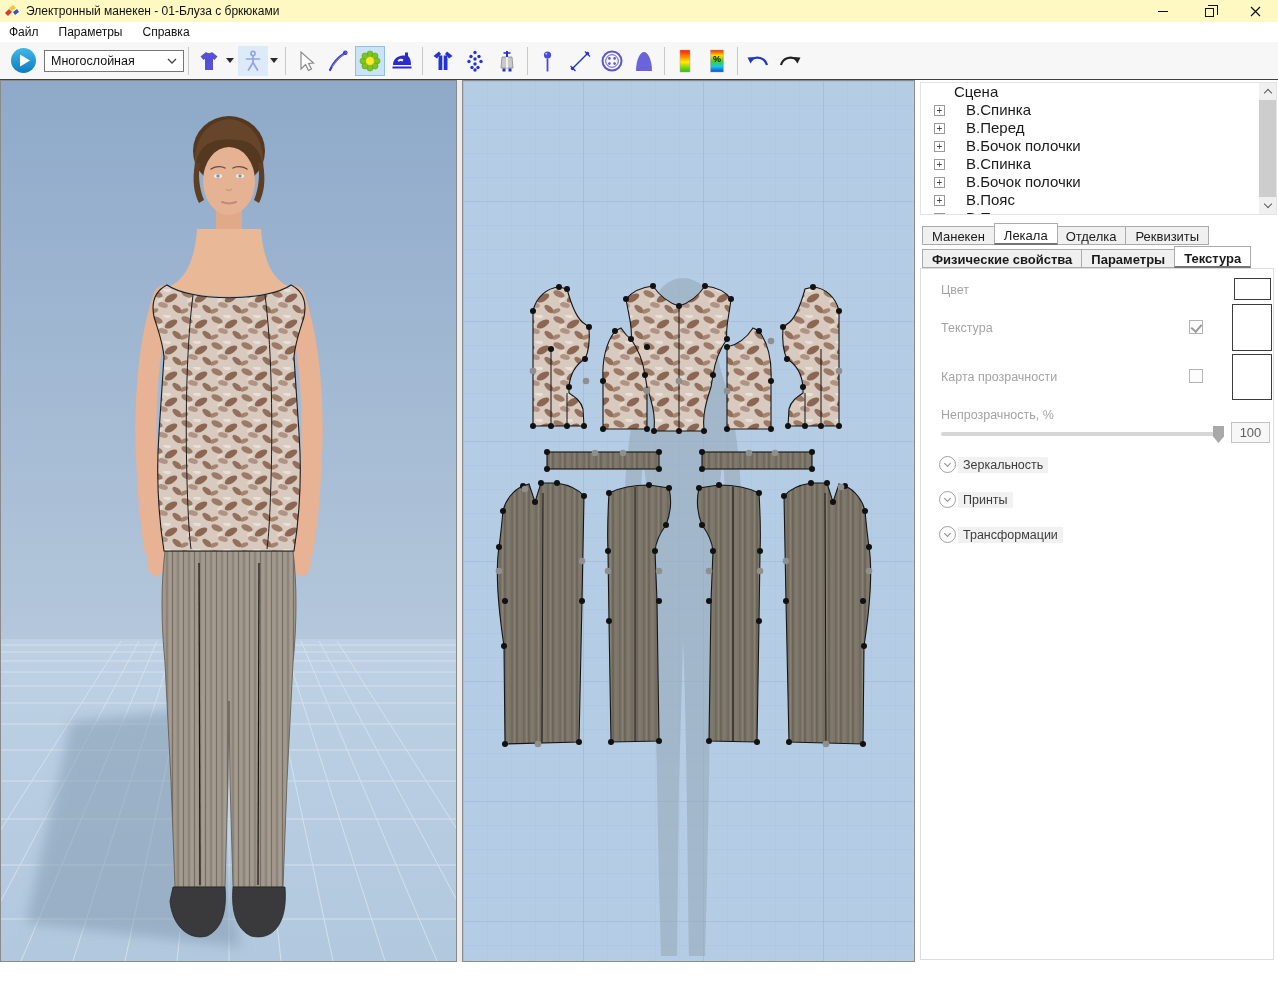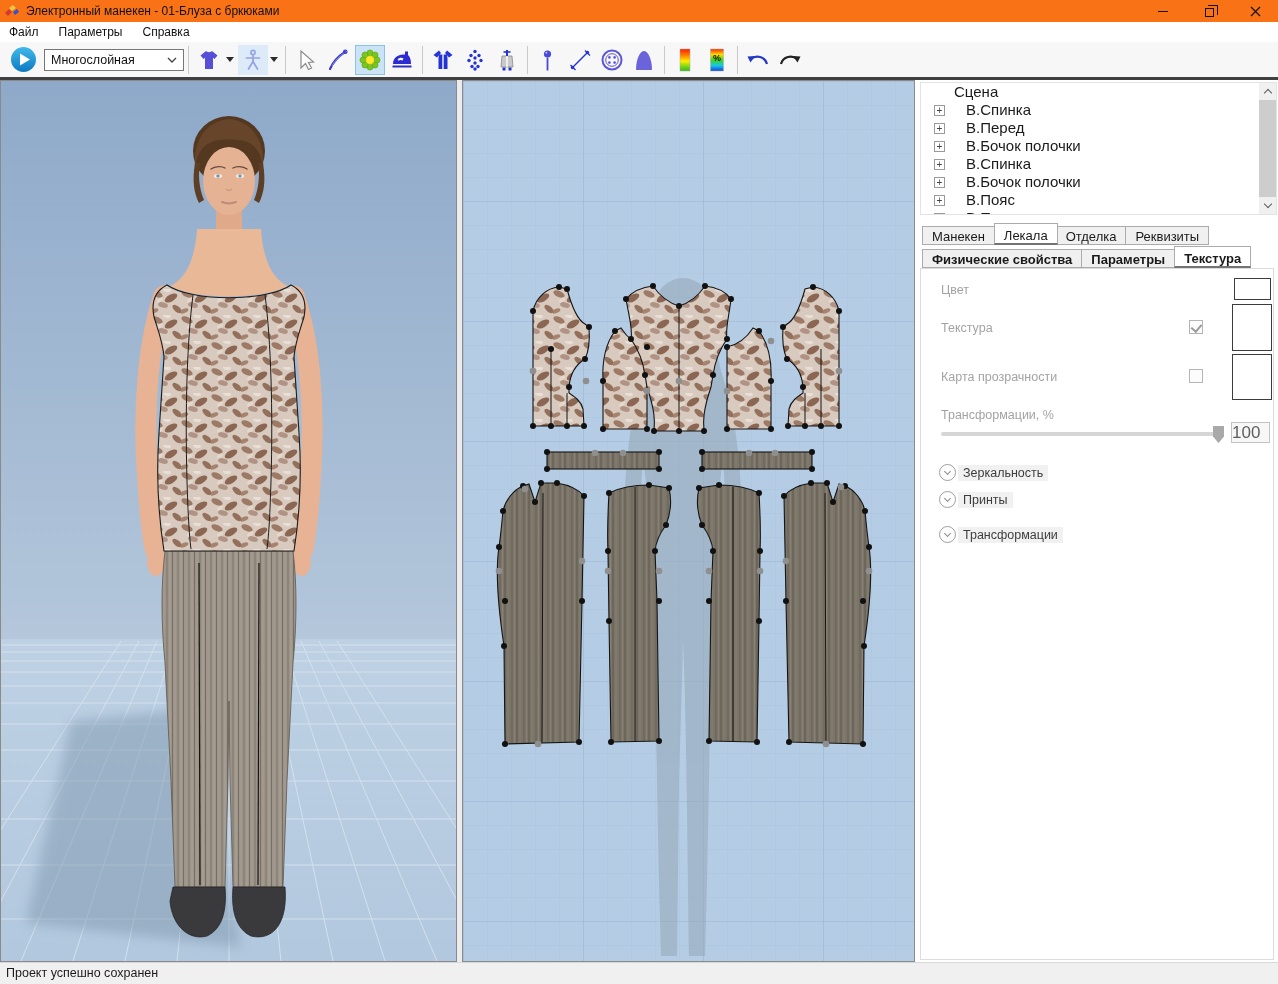--- a/index.html
+++ b/index.html
@@ -2,39 +2,39 @@
 <html><head>
 <meta charset="utf-8">
 <style>
   * { margin:0; padding:0; box-sizing:border-box; }
   html,body { width:1278px; height:984px; overflow:hidden;
     font-family:"Liberation Sans", sans-serif; background:#e9e9e9; }
   .window { position:relative; width:1278px; height:984px; background:#ffffff; }
 
   
   .titlebar { position:absolute; top:0; left:0; width:1278px; height:22px;
-    background:#f97316; display:flex; align-items:center; }
+    background:#fef9c3; display:flex; align-items:center; }
   .app-icon { width:16px; height:14px; margin:0 6px 0 4px; }
   .title-text { font-size:12px; color:#111; }
   .win-controls { position:absolute; right:0; top:0; height:22px; display:flex; }
   .win-btn { width:46px; height:22px; display:flex; align-items:center; justify-content:center; }
   .min-glyph { width:10px; height:1px; background:#111; display:block; }
   .restore-glyph { position:relative; width:9px; height:9px; border:1px solid #111; margin-top:2px; }
   .restore-glyph::before { content:""; position:absolute; left:2px; top:-4px; width:9px; height:9px;
     border:1px solid #111; border-left:none; border-bottom:none; }
 
   
   .menubar { position:absolute; top:22px; left:0; width:1278px; height:20px;
     background:#ffffff; display:flex; align-items:flex-end; font-size:12px; color:#111; }
   .menu-item { padding:0 10px; height:20px; line-height:20px; }
   .menu-item:first-child { padding-left:9px; }
 
   
   .toolbar { position:absolute; top:42px; left:0; width:1278px; height:38px;
-    background:#f7f7f7; border-bottom:3px solid #404040; display:flex; align-items:center; }
+    background:#f7f7f7; border-bottom:1px solid #404040; display:flex; align-items:center; }
   .tb-btn { width:30px; height:30px; display:flex; align-items:center; justify-content:center;
     margin:0 1px; border:1px solid transparent; }
   .tb-btn.hl { background:#cbe3f7; border-color:#8ec0e8; }
   .tb-btn.hl-soft { background:#ddeaf8; }
   .tb-sep { width:1px; height:28px; background:#c9c9c9; margin:0 4px; }
   .dd-arrow { width:0; height:0; border-left:4px solid transparent; border-right:4px solid transparent;
     border-top:5px solid #2b2b2b; margin:0 3px 0 1px; }
   .combo { width:140px; height:22px; border:1px solid #767676; background:#fff; margin-left:4px;
     display:flex; align-items:center; justify-content:space-between; padding:0 6px; font-size:12.5px; color:#111; }
   .play-wrap { width:34px; height:30px; display:flex; align-items:center; justify-content:center; margin-left:6px; }
@@ -75,21 +75,21 @@
     border:1px solid #dcdcdc; background:#fff; font-size:12.5px; }
   .form-label { position:absolute; left:20px; color:#a3a3a3; }
   .swatch { position:absolute; background:#fff; border:1px solid #3c3c3c; }
   .cbx { position:absolute; width:14px; height:14px; border:1px solid #b4b4b4; background:#fcfcfc; }
   .cbx.checked::after { content:""; position:absolute; left:3px; top:1px; width:5px; height:8px;
     border-right:2px solid #9a9a9a; border-bottom:2px solid #9a9a9a; transform:rotate(40deg); }
   .slider-track { position:absolute; left:20px; top:163px; width:283px; height:4px; background:#d6d6d6; border-radius:2px; }
   .slider-thumb { position:absolute; left:272px; top:-6px; width:11px; height:17px; background:#a9a9a9;
     clip-path:polygon(0 0,100% 0,100% 62%,50% 100%,0 62%); }
   .opacity-box { position:absolute; left:310px; top:153px; width:39px; height:21px; border:1px solid #c3c3c3;
-    background:#f7f7f7; color:#5f5f5f; line-height:19px; font-size:17px; }
+    background:#f7f7f7; color:#5f5f5f; text-align:center; line-height:19px; font-size:13px; }
   .section { position:absolute; left:18px; display:flex; align-items:center; }
   .sec-circle { width:17px; height:17px; border:1px solid #9f9f9f; border-radius:50%; background:#fdfdfd;
     display:flex; align-items:center; justify-content:center; }
   .sec-circle .chev { width:5px; height:5px; border-color:#8d8d8d; transform:rotate(45deg); margin-bottom:2px; }
   .sec-label { margin-left:2px; background:#f1f1f1; padding:1px 5px; color:#3d3d3d; }
 
   
   .statusbar { position:absolute; left:0; top:962px; width:1278px; height:22px; background:#f0f0f0;
     border-top:1px solid #d8d8d8; font-size:12.5px; color:#1c1c1c; line-height:21px; padding-left:6px; }
 </style>
@@ -649,27 +649,27 @@
         <div class="swatch" style="left:313px; top:9px; width:37px; height:22px;"></div>
 
         <span class="form-label" style="top:52px;">Текстура</span>
         <div class="cbx checked" style="left:268px; top:51px;"></div>
         <div class="swatch" style="left:311px; top:35px; width:40px; height:47px;"></div>
 
         <span class="form-label" style="top:101px;">Карта прозрачности</span>
         <div class="cbx" style="left:268px; top:100px;"></div>
         <div class="swatch" style="left:311px; top:85px; width:40px; height:46px;"></div>
 
-        <span class="form-label" style="top:139px;">Трансформации, %</span>
+        <span class="form-label" style="top:139px;">Непрозрачность, %</span>
         <div class="slider-track">
           <div class="slider-thumb"></div>
         </div>
         <div class="opacity-box">100</div>
 
-        <div class="section" style="top:187px;margin-top:8px;">
+        <div class="section" style="top:187px;">
           <span class="sec-circle">
               <span class="chev"></span>
             </span>
           <span class="sec-label">Зеркальность</span>
         </div>
         <div class="section" style="top:222px;">
           <span class="sec-circle">
               <span class="chev"></span>
             </span>
           <span class="sec-label">Принты</span>
@@ -677,16 +677,13 @@
         <div class="section" style="top:257px;">
           <span class="sec-circle">
               <span class="chev"></span>
             </span>
           <span class="sec-label">Трансформации</span>
         </div>
       </div>
     </div>
   </div>
 
-  <div class="statusbar">
-    <span>Проект успешно сохранен</span>
-  </div>
 </div>
 
 </body></html>

